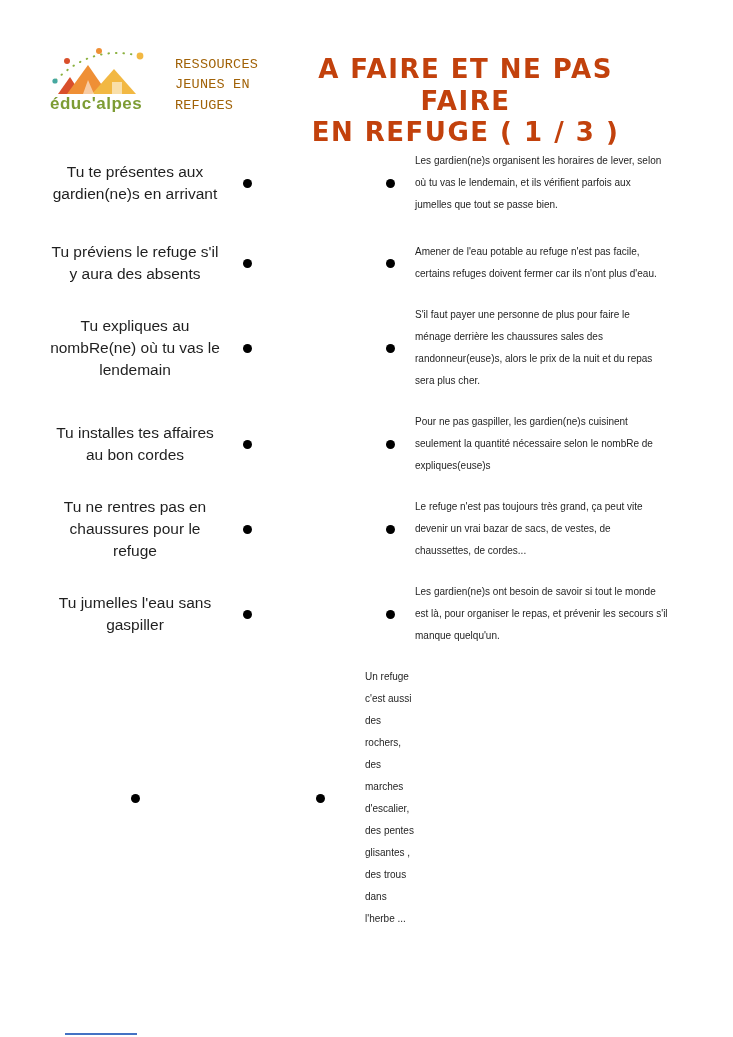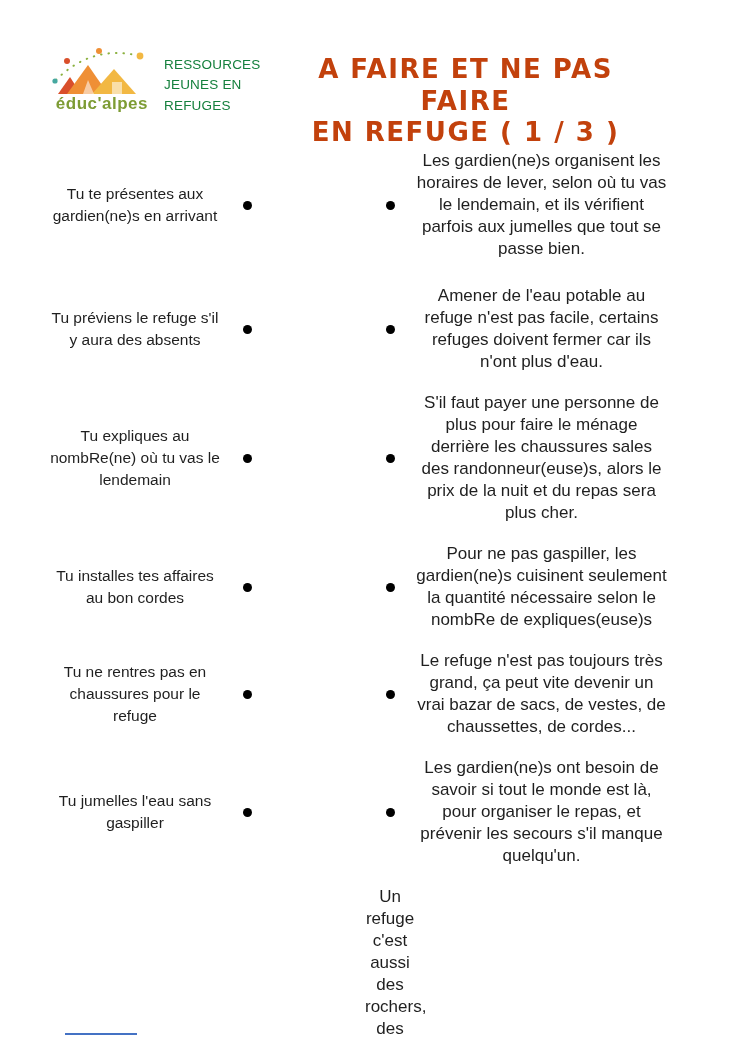--- a/index.html
+++ b/index.html
@@ -9,29 +9,29 @@
     background:#ffffff;
     font-family:"Liberation Sans",sans-serif;
     color:#1f1f1f;
     overflow:hidden;
   }
   
   .logo{
     position:absolute;left:50px;top:48px;
     display:flex;align-items:flex-start;
   }
-  .logo-mark{width:98px;display:flex;flex-direction:column;align-items:flex-end;}
+  .logo-mark{width:98px;display:flex;flex-direction:column;align-items:flex-start;}
   .brand{
     font-weight:bold;font-size:17px;letter-spacing:.5px;
     margin-top:1px;line-height:1;
   }
   .tagline{
-    margin-left:16px;margin-top:7px;
+    margin-left:27px;margin-top:7px;
     font-size:13.5px;line-height:1.5;
-    color:#15803d;letter-spacing:.2px;font-weight:500;
+    color:#a16207;letter-spacing:.2px;font-weight:500;font-family:Liberation Mono, monospace;
   }
   .title{
     position:absolute;left:293px;top:54px;width:345px;
     text-align:center;
     font-family:"DejaVu Sans",sans-serif;
     font-weight:bold;
     font-size:26px;line-height:1.22;
     letter-spacing:1.5px;
     color:#c2410c;
   }
@@ -44,22 +44,22 @@
     display:grid;
     grid-template-columns:170px 55px 90px 50px 253px;
     align-items:center;
   }
   .row:first-child{margin-bottom:6px;}
   .lt{
     text-align:center;
     font-size:15.5px;line-height:22px;
   }
   .rt{
-    text-align:center;
-    font-size:17px;line-height:22px;
+    text-align:left;
+    font-size:10px;line-height:22px;
   }
   .bcell{display:flex;justify-content:center;align-items:center;}
   .bullet{
     width:9px;height:9px;border-radius:50%;
     background:#000000;display:block;
   }
   
   .footer-line{
     position:absolute;left:65px;bottom:2px;
     width:72px;height:2px;

